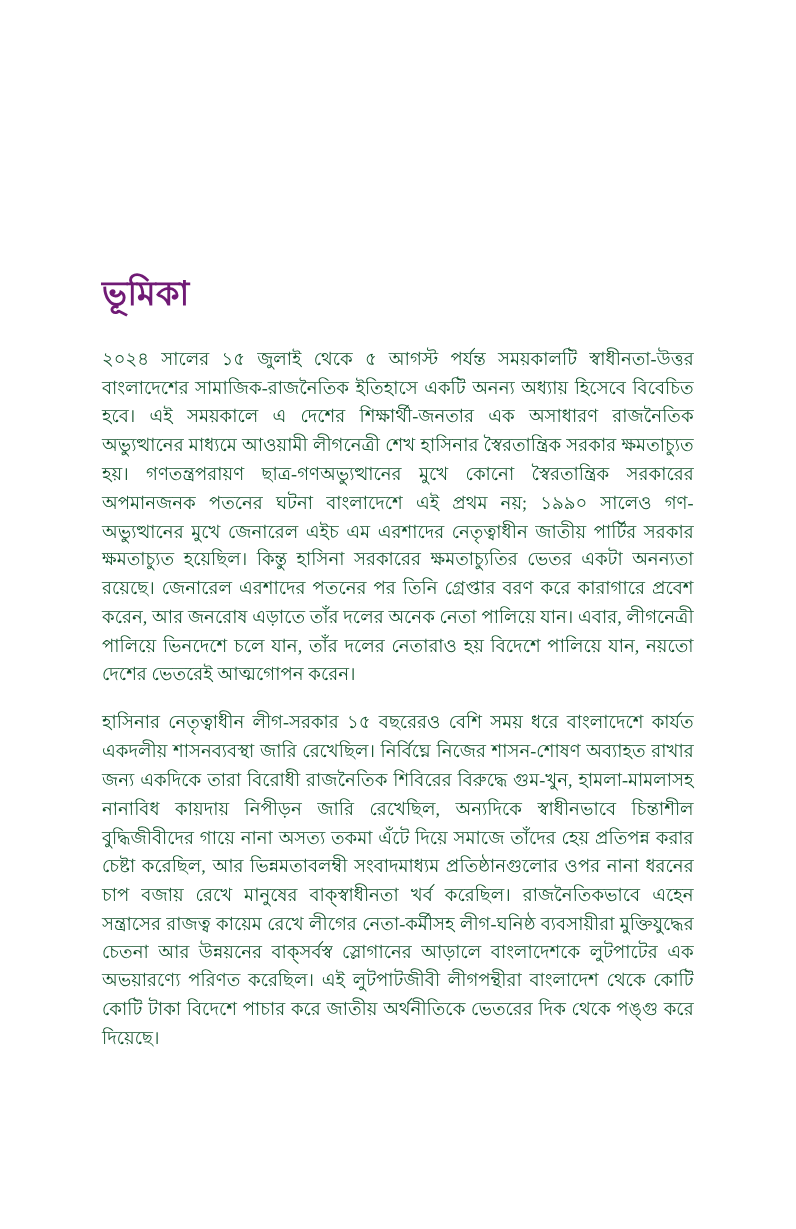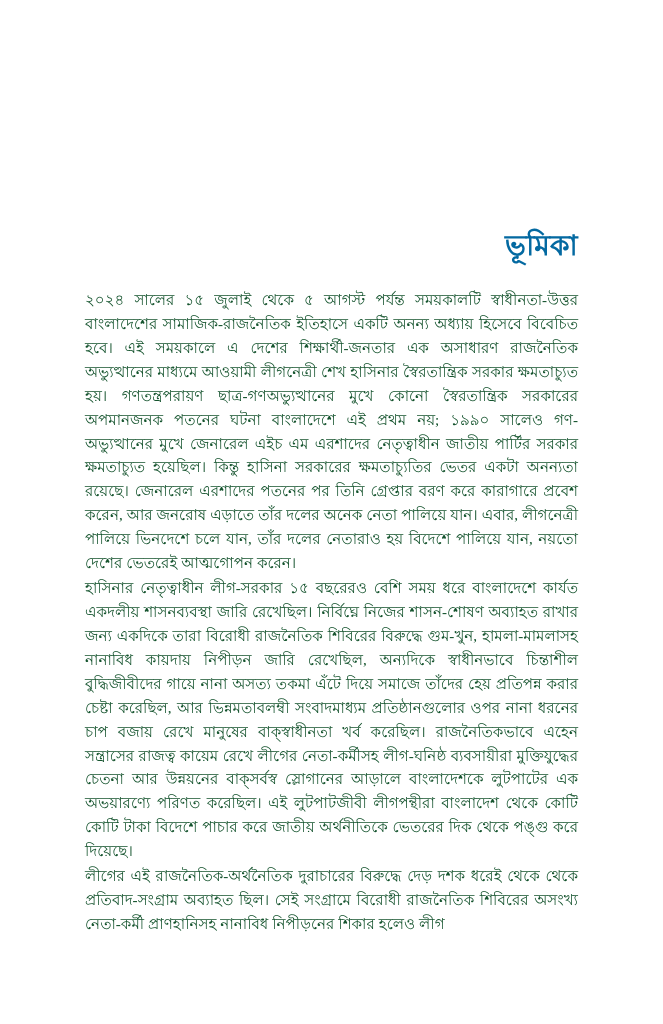--- a/index.html
+++ b/index.html
@@ -20,52 +20,51 @@
 
   .content {
     position: absolute;
     left: 85px;
     top: 228px;
     width: 493px;
   }
 
   .chapter-title {
     font-family: "Liberation Serif", "DejaVu Serif", serif;
-    color: #0369a1;
+    color: #701a75;
     font-size: 28px;
     font-weight: bold;
-    text-align: right;
+    text-align: left;
     line-height: 1.25;
     margin: 0 0 26px 0;
     letter-spacing: 0.3px;
   }
 
   .body-copy {
     font-family: "Liberation Serif", "DejaVu Serif", serif;
     color: #14532d;
     font-size: 15.1px;
     line-height: 1.585;
     text-align: justify;
     text-justify: inter-word;
     margin: 0;
     word-spacing: 0.2px;
   }
 
   .body-copy + .body-copy {
-    margin-top: 1px;
+    margin-top: 16px;
   }
 </style>
 </head>
 <body>
 
 <div class="page">
   <div class="content">
 
     <h1 class="chapter-title">ভূমিকা</h1>
 
     <p class="body-copy">২০২৪ সালের ১৫ জুলাই থেকে ৫ আগস্ট পর্যন্ত সময়কালটি স্বাধীনতা-উত্তর বাংলাদেশের সামাজিক-রাজনৈতিক ইতিহাসে একটি অনন্য অধ্যায় হিসেবে বিবেচিত হবে। এই সময়কালে এ দেশের শিক্ষার্থী-জনতার এক অসাধারণ রাজনৈতিক অভ্যুত্থানের মাধ্যমে আওয়ামী লীগনেত্রী শেখ হাসিনার স্বৈরতান্ত্রিক সরকার ক্ষমতাচ্যুত হয়। গণতন্ত্রপরায়ণ ছাত্র-গণঅভ্যুত্থানের মুখে কোনো স্বৈরতান্ত্রিক সরকারের অপমানজনক পতনের ঘটনা বাংলাদেশে এই প্রথম নয়; ১৯৯০ সালেও গণ-অভ্যুত্থানের মুখে জেনারেল এইচ এম এরশাদের নেতৃত্বাধীন জাতীয় পার্টির সরকার ক্ষমতাচ্যুত হয়েছিল। কিন্তু হাসিনা সরকারের ক্ষমতাচ্যুতির ভেতর একটা অনন্যতা রয়েছে। জেনারেল এরশাদের পতনের পর তিনি গ্রেপ্তার বরণ করে কারাগারে প্রবেশ করেন, আর জনরোষ এড়াতে তাঁর দলের অনেক নেতা পালিয়ে যান। এবার, লীগনেত্রী পালিয়ে ভিনদেশে চলে যান, তাঁর দলের নেতারাও হয় বিদেশে পালিয়ে যান, নয়তো দেশের ভেতরেই আত্মগোপন করেন।</p>
 
     <p class="body-copy">হাসিনার নেতৃত্বাধীন লীগ-সরকার ১৫ বছরেরও বেশি সময় ধরে বাংলাদেশে কার্যত একদলীয় শাসনব্যবস্থা জারি রেখেছিল। নির্বিঘ্নে নিজের শাসন-শোষণ অব্যাহত রাখার জন্য একদিকে তারা বিরোধী রাজনৈতিক শিবিরের বিরুদ্ধে গুম-খুন, হামলা-মামলাসহ নানাবিধ কায়দায় নিপীড়ন জারি রেখেছিল, অন্যদিকে স্বাধীনভাবে চিন্তাশীল বুদ্ধিজীবীদের গায়ে নানা অসত্য তকমা এঁটে দিয়ে সমাজে তাঁদের হেয় প্রতিপন্ন করার চেষ্টা করেছিল, আর ভিন্নমতাবলম্বী সংবাদমাধ্যম প্রতিষ্ঠানগুলোর ওপর নানা ধরনের চাপ বজায় রেখে মানুষের বাক্‌স্বাধীনতা খর্ব করেছিল। রাজনৈতিকভাবে এহেন সন্ত্রাসের রাজত্ব কায়েম রেখে লীগের নেতা-কর্মীসহ লীগ-ঘনিষ্ঠ ব্যবসায়ীরা মুক্তিযুদ্ধের চেতনা আর উন্নয়নের বাক্‌সর্বস্ব স্লোগানের আড়ালে বাংলাদেশকে লুটপাটের এক অভয়ারণ্যে পরিণত করেছিল। এই লুটপাটজীবী লীগপন্থীরা বাংলাদেশ থেকে কোটি কোটি টাকা বিদেশে পাচার করে জাতীয় অর্থনীতিকে ভেতরের দিক থেকে পঙ্গু করে দিয়েছে।</p>
 
-    <p class="body-copy">লীগের এই রাজনৈতিক-অর্থনৈতিক দুরাচারের বিরুদ্ধে দেড় দশক ধরেই থেকে থেকে প্রতিবাদ-সংগ্রাম অব্যাহত ছিল। সেই সংগ্রামে বিরোধী রাজনৈতিক শিবিরের অসংখ্য নেতা-কর্মী প্রাণহানিসহ নানাবিধ নিপীড়নের শিকার হলেও লীগ</p>
 
   </div>
 </div>
 
 </body></html>

